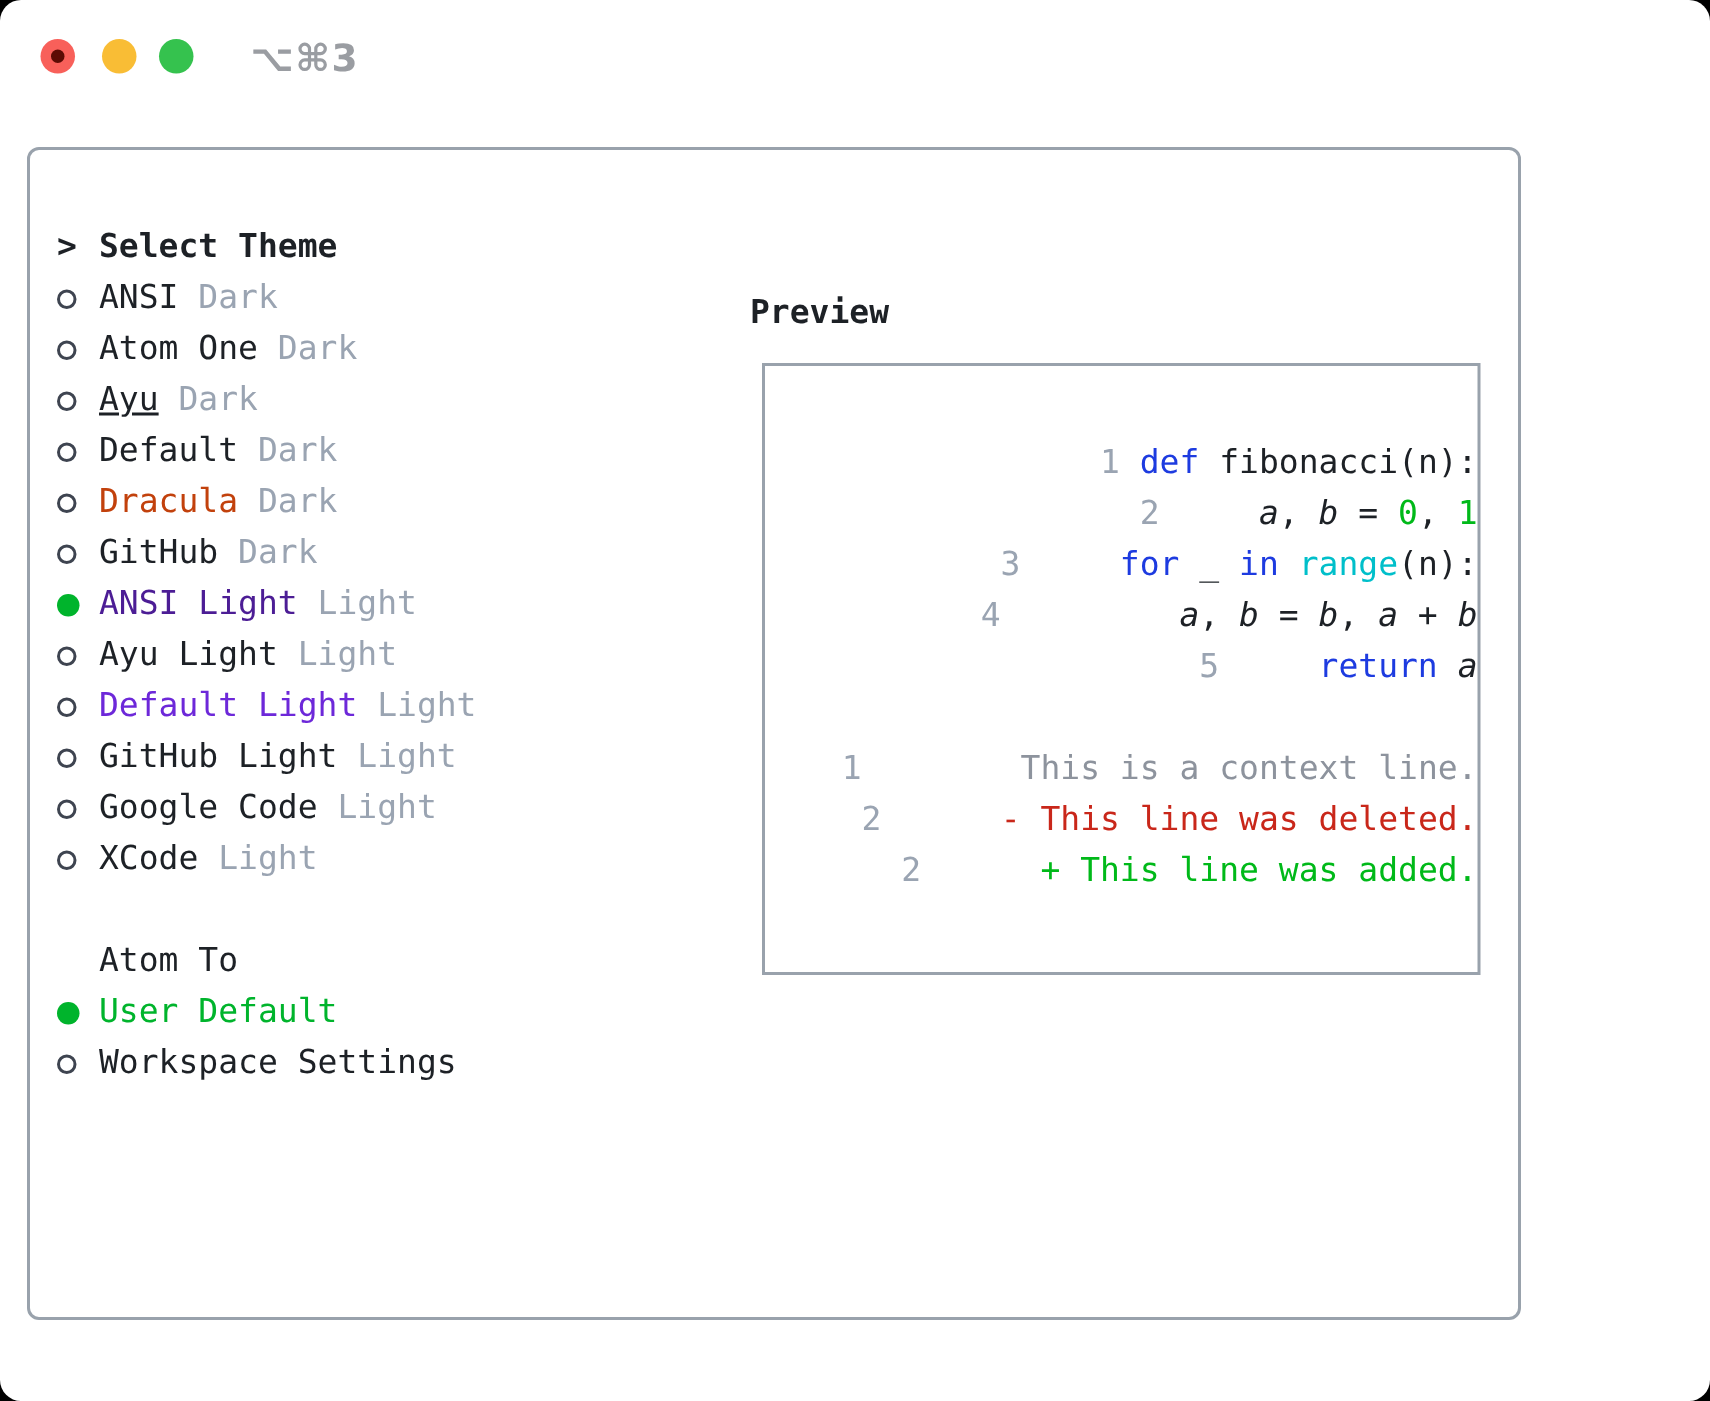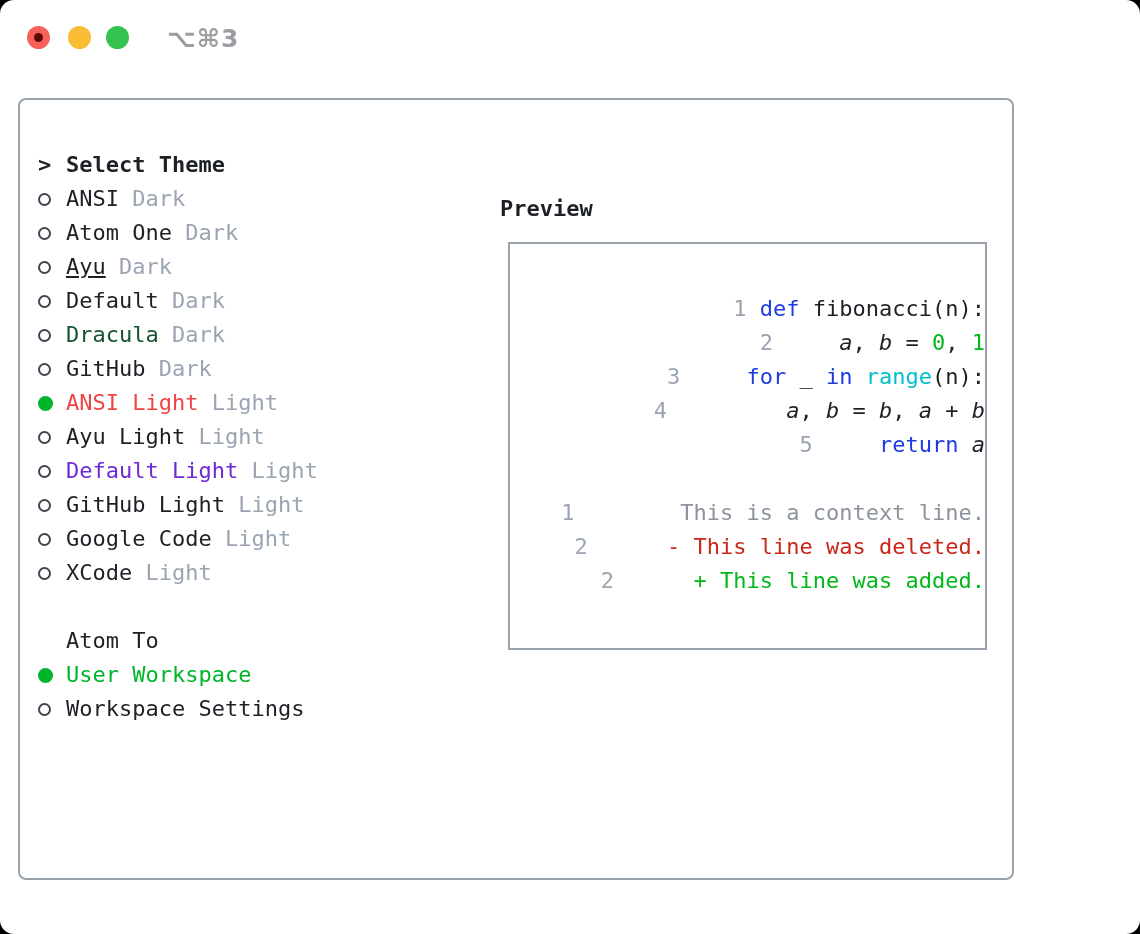--- a/index.html
+++ b/index.html
@@ -78,39 +78,39 @@
       <div class="row">
         <span class="prompt">&gt;</span>
         <span class="label bold">Select Theme</span>
       </div>
 
       <div id="theme-list">
           <div class="row"><span class="marker"><span class="circle"></span></span><span class="label" style="color: rgb(29, 33, 38);">ANSI</span><span class="label muted"> Dark</span></div>
           <div class="row"><span class="marker"><span class="circle"></span></span><span class="label" style="color: rgb(29, 33, 38);">Atom One</span><span class="label muted"> Dark</span></div>
           <div class="row"><span class="marker"><span class="circle"></span></span><span class="label" style="color: rgb(29, 33, 38); text-decoration: underline;">Ayu</span><span class="label muted"> Dark</span></div>
           <div class="row"><span class="marker"><span class="circle"></span></span><span class="label" style="color: rgb(29, 33, 38);">Default</span><span class="label muted"> Dark</span></div>
-          <div class="row"><span class="marker"><span class="circle"></span></span><span class="label" style="color: #14532d;">Dracula</span><span class="label muted"> Dark</span></div>
+          <div class="row"><span class="marker"><span class="circle"></span></span><span class="label" style="color: #c2410c;">Dracula</span><span class="label muted"> Dark</span></div>
           <div class="row"><span class="marker"><span class="circle"></span></span><span class="label" style="color: rgb(29, 33, 38);">GitHub</span><span class="label muted"> Dark</span></div>
-          <div class="row"><span class="marker"><span class="circle sel" style="background: rgb(0, 180, 44);"></span></span><span class="label" style="color: #ef4444;">ANSI Light</span><span class="label muted"> Light</span></div>
+          <div class="row"><span class="marker"><span class="circle sel" style="background: rgb(0, 180, 44);"></span></span><span class="label" style="color: #4c1d95;">ANSI Light</span><span class="label muted"> Light</span></div>
           <div class="row"><span class="marker"><span class="circle"></span></span><span class="label" style="color: rgb(29, 33, 38);">Ayu Light</span><span class="label muted"> Light</span></div>
           <div class="row"><span class="marker"><span class="circle"></span></span><span class="label" style="color: #6d28d9;">Default Light</span><span class="label muted"> Light</span></div>
           <div class="row"><span class="marker"><span class="circle"></span></span><span class="label" style="color: rgb(29, 33, 38);">GitHub Light</span><span class="label muted"> Light</span></div>
           <div class="row"><span class="marker"><span class="circle"></span></span><span class="label" style="color: rgb(29, 33, 38);">Google Code</span><span class="label muted"> Light</span></div>
           <div class="row"><span class="marker"><span class="circle"></span></span><span class="label" style="color: rgb(29, 33, 38);">XCode</span><span class="label muted"> Light</span></div>
         </div>
 
       <div class="blank-row"></div>
 
       <div class="row">
         <span class="marker"></span>
         <span class="label">Atom To</span>
       </div>
 
       <div id="apply-list">
-          <div class="row"><span class="marker"><span class="circle sel" style="background: rgb(0, 180, 44);"></span></span><span class="label" style="color: rgb(0, 180, 44);">User Workspace</span></div>
+          <div class="row"><span class="marker"><span class="circle sel" style="background: rgb(0, 180, 44);"></span></span><span class="label" style="color: rgb(0, 180, 44);">User Default</span></div>
           <div class="row"><span class="marker"><span class="circle"></span></span><span class="label" style="color: rgb(29, 33, 38);">Workspace Settings</span></div>
         </div>
 
       <div class="blank-row"></div>
 
     </div>
 
     <div class="right-col">
       <div class="row preview-heading">
         <span class="label bold">Preview</span>

